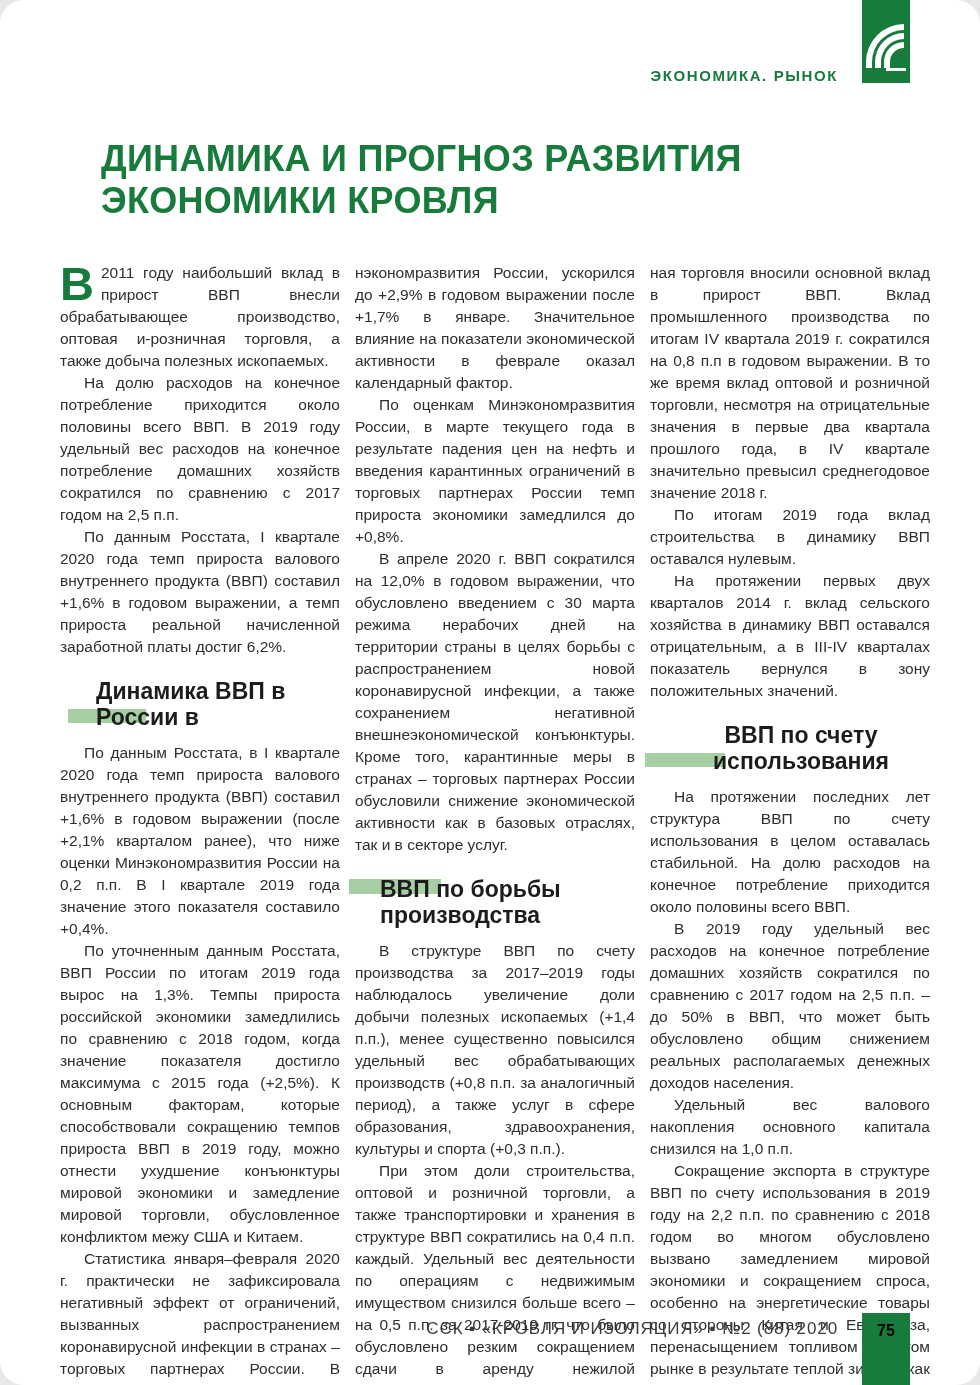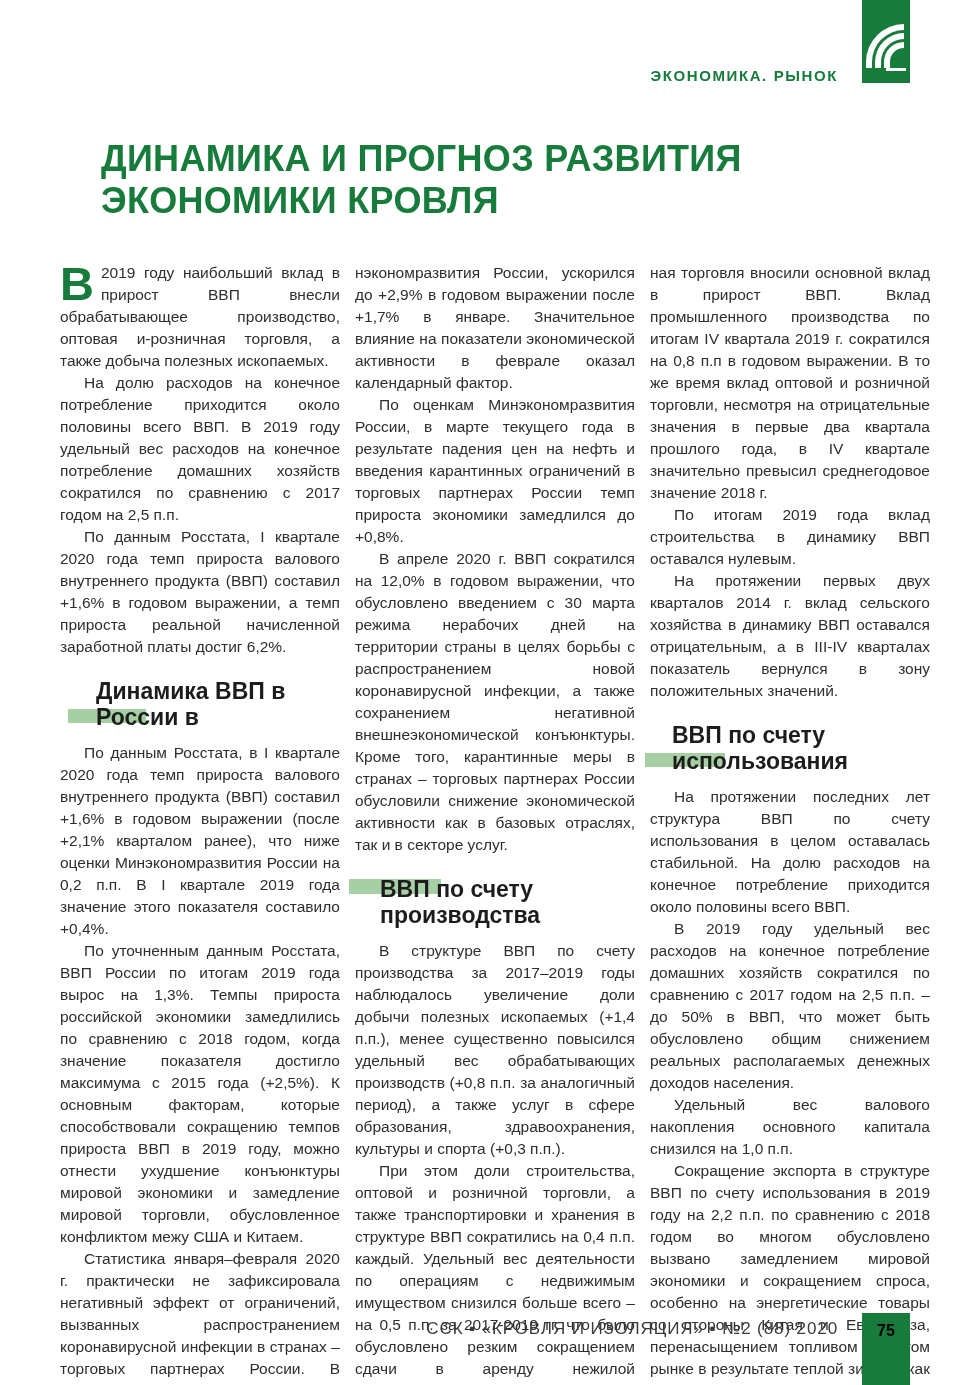--- a/index.html
+++ b/index.html
@@ -8,20 +8,21 @@
     --ink:#2e2e2e;
   }
   html,body{margin:0;padding:0;background:#e8e8e8;}
   .page{
     position:relative;
     width:980px;height:1385px;
     margin:0 auto;
     background:#ffffff;
     overflow:hidden;
     font-family:"Liberation Sans","DejaVu Sans",sans-serif;
+    border-radius:24px;
   }
   
   .logo-box{
     position:absolute;left:862px;top:0;width:48px;height:83px;
     background:var(--brand);
   }
   .logo-box svg{display:block;width:48px;height:83px;}
   .section-label{
     position:absolute;top:67px;right:142px;
     color:var(--brand);font-weight:bold;font-size:15px;letter-spacing:1.6px;
@@ -49,21 +50,21 @@
     font-size:47px;line-height:38px;font-weight:bold;
     padding:3px 7px 0 0;
   }
   .subhead{
     position:relative;margin:20px 0 12px;
     font-size:23px;line-height:26px;font-weight:bold;color:#1c1c1c;
   }
   .subhead .ln{display:block;position:relative;z-index:1;}
   .h-col1{padding-left:36px;}
   .h-col2{padding-left:25px;}
-  .h-col3{padding-left:22px;}
+  .h-col3{padding-left:22px;text-align:center;}
   .hl-bar{position:absolute;background:var(--highlight);z-index:0;}
   .h-col1 .hl-bar{left:8px;top:31px;width:78px;height:14px;}
   .h-col2 .hl-bar{left:-6px;top:3px;width:92px;height:15px;}
   .h-col3 .hl-bar{left:-5px;top:31px;width:80px;height:14px;}
   
   .footer-line{
     position:absolute;top:1319px;right:142px;
     font-size:17px;letter-spacing:.9px;color:#3a3a3a;white-space:nowrap;padding-left:33px;
   }
   .page-num{
@@ -94,42 +95,42 @@
   <div class="section-label">ЭКОНОМИКА. РЫНОК</div>
 
   <h1 class="title">
     <span class="tline">ДИНАМИКА И ПРОГНОЗ РАЗВИТИЯ</span>
     <span class="tline">ЭКОНОМИКИ КРОВЛЯ</span>
   </h1>
 
   <div class="cols">
 
     <div class="col">
-      <p class="para no-indent"><span class="dropcap">В</span><span>2019 году наибольший вклад в прирост ВВП внесли обрабатывающее производство, оптовая и-розничная торговля, а также добыча полезных ископаемых.</span></p>
+      <p class="para no-indent"><span class="dropcap">В</span><span>2011 году наибольший вклад в прирост ВВП внесли обрабатывающее производство, оптовая и-розничная торговля, а также добыча полезных ископаемых.</span></p>
       <p class="para">На долю расходов на конечное потребление приходится около половины всего ВВП. В 2019 году удельный вес расходов на конечное потребление домашних хозяйств сократился по сравнению с 2017 годом на 2,5 п.п.</p>
       <p class="para">По данным Росстата, I квартале 2020 года темп прироста валового внутреннего продукта (ВВП) составил +1,6% в годовом выражении, а темп прироста реальной начисленной заработной платы достиг 6,2%.</p>
 
       <h2 class="subhead h-col1">
         <span class="hl-bar"></span>
         <span class="ln">Динамика ВВП в России в</span>
       </h2>
 
       <p class="para">По данным Росстата, в I квартале 2020 года темп прироста валового внутреннего продукта (ВВП) составил +1,6% в годовом выражении (после +2,1% кварталом ранее), что ниже оценки Минэкономразвития России на 0,2 п.п. В I квартале 2019 года значение этого показателя составило +0,4%.</p>
       <p class="para">По уточненным данным Росстата, ВВП России по итогам 2019 года вырос на 1,3%. Темпы прироста российской экономики замедлились по сравнению с 2018 годом, когда значение показателя достигло максимума с 2015 года (+2,5%). К основным факторам, которые способствовали сокращению темпов прироста ВВП в 2019 году, можно отнести ухудшение конъюнктуры мировой экономики и замедление мировой торговли, обусловленное конфликтом межу США и Китаем.</p>
       <p class="para">Статистика января–февраля 2020 г. практически не зафиксировала негативный эффект от ограничений, вызванных распространением коронавирусной инфекции в странах – торговых партнерах России. В феврале 2020 г. рост ВВП, по оценке Ми-</p>
     </div>
 
     <div class="col">
       <p class="para no-indent">нэкономразвития России, ускорился до +2,9% в годовом выражении после +1,7% в январе. Значительное влияние на показатели экономической активности в феврале оказал календарный фактор.</p>
       <p class="para">По оценкам Минэкономразвития России, в марте текущего года в результате падения цен на нефть и введения карантинных ограничений в торговых партнерах России темп прироста экономики замедлился до +0,8%.</p>
       <p class="para">В апреле 2020 г. ВВП сократился на 12,0% в годовом выражении, что обусловлено введением с 30 марта режима нерабочих дней на территории страны в целях борьбы с распространением новой коронавирусной инфекции, а также сохранением негативной внешнеэкономической конъюнктуры. Кроме того, карантинные меры в странах – торговых партнерах России обусловили снижение экономической активности как в базовых отраслях, так и в секторе услуг.</p>
 
       <h2 class="subhead h-col2">
         <span class="hl-bar"></span>
-        <span class="ln">ВВП по счету производства</span>
+        <span class="ln">ВВП по борьбы производства</span>
       </h2>
 
       <p class="para">В структуре ВВП по счету производства за 2017–2019 годы наблюдалось увеличение доли добычи полезных ископаемых (+1,4 п.п.), менее существенно повысился удельный вес обрабатывающих производств (+0,8 п.п. за аналогичный период), а также услуг в сфере образования, здравоохранения, культуры и спорта (+0,3 п.п.).</p>
       <p class="para">При этом доли строительства, оптовой и розничной торговли, а также транспортировки и хранения в структуре ВВП сократились на 0,4 п.п. каждый. Удельный вес деятельности по операциям с недвижимым имуществом снизился больше всего – на 0,5 п.п. за 2017-2019 гг, что было обусловлено резким сокращением сдачи в аренду нежилой недвижимости.</p>
 
     </div>
 
     <div class="col">
       <p class="para no-indent">ная торговля вносили основной вклад в прирост ВВП. Вклад промышленного производства по итогам IV квартала 2019 г. сократился на 0,8 п.п в годовом выражении. В то же время вклад оптовой и розничной торговли, несмотря на отрицательные значения в первые два квартала прошлого года, в IV квартале значительно превысил среднегодовое значение 2018 г.</p>
       <p class="para">По итогам 2019 года вклад строительства в динамику ВВП оставался нулевым.</p>

